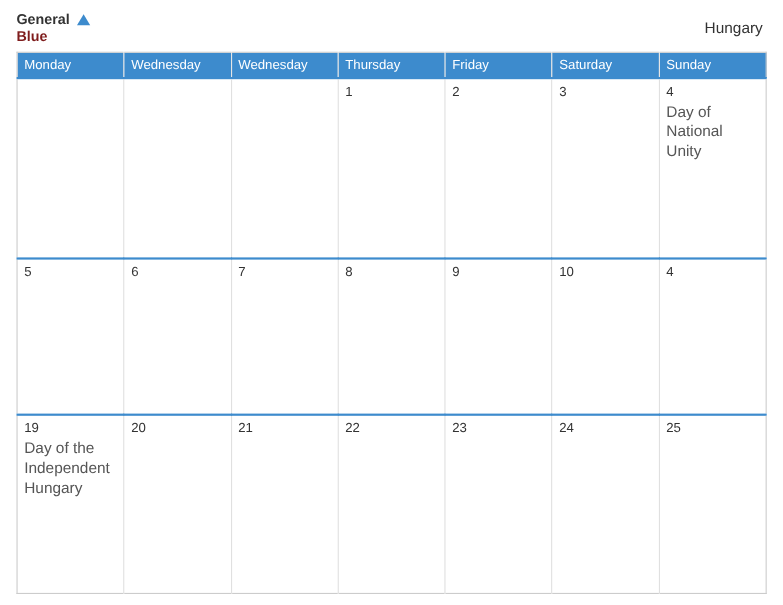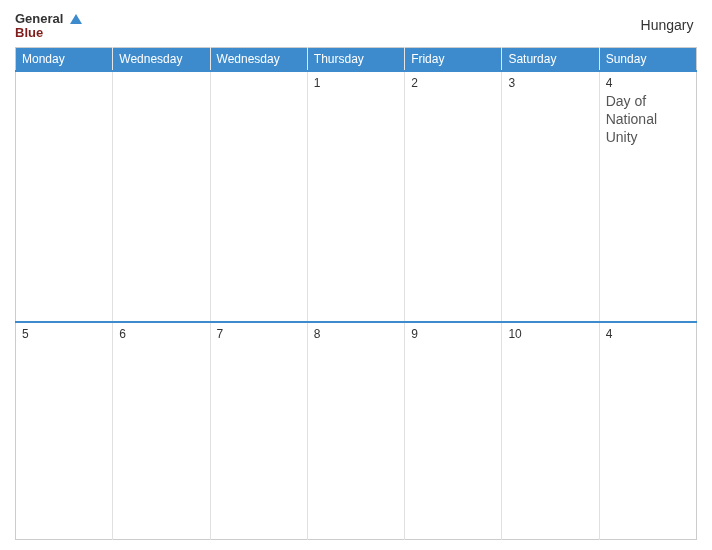--- a/index.html
+++ b/index.html
@@ -164,15 +164,36 @@
           <td>
             <span class="day-number">9</span>
           </td>
           <td>
             <span class="day-number">10</span>
           </td>
           <td>
             <span class="day-number">4</span>
           </td>
         </tr>
+        <tr>
+          <td><span class="day-number">19</span><span class="event-text">Day of the Independent Hungary</span></td>
+          <td>
+            <span class="day-number">20</span>
+          </td>
+          <td>
+            <span class="day-number">21</span>
+          </td>
+          <td>
+            <span class="day-number">22</span>
+          </td>
+          <td>
+            <span class="day-number">23</span>
+          </td>
+          <td>
+            <span class="day-number">24</span>
+          </td>
+          <td>
+            <span class="day-number">25</span>
+          </td>
+        </tr>
       </tbody>
   </table>
 </div>
 
 </body></html>

